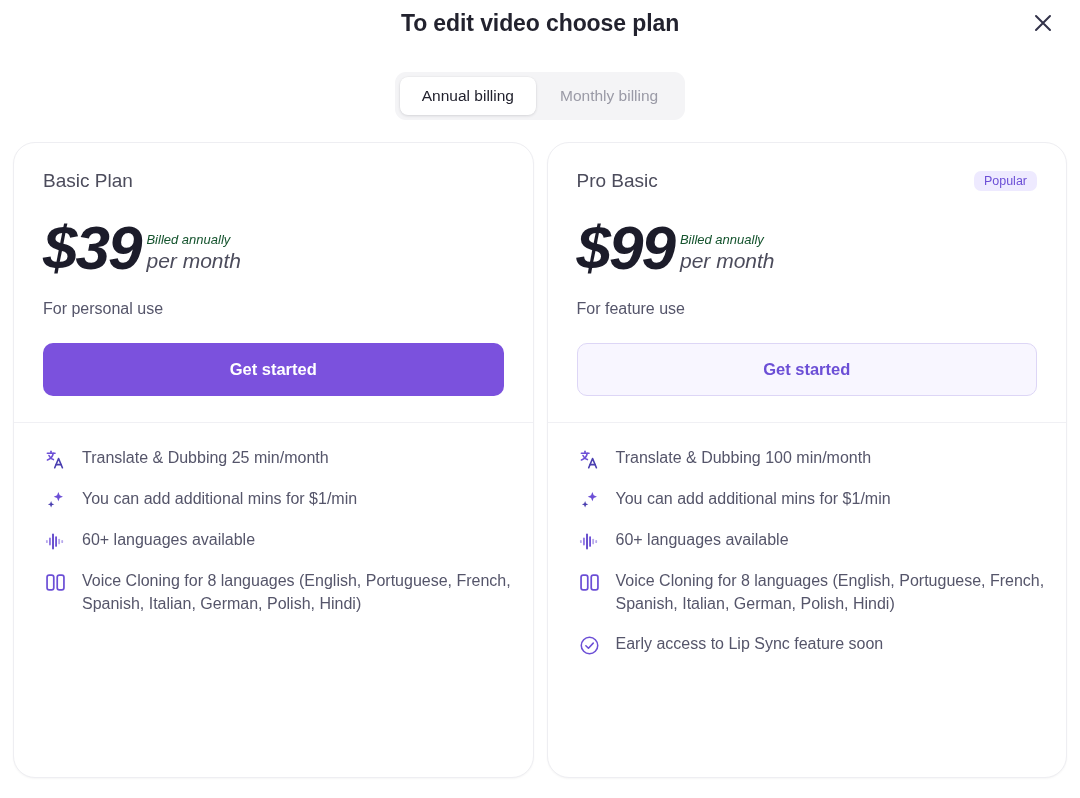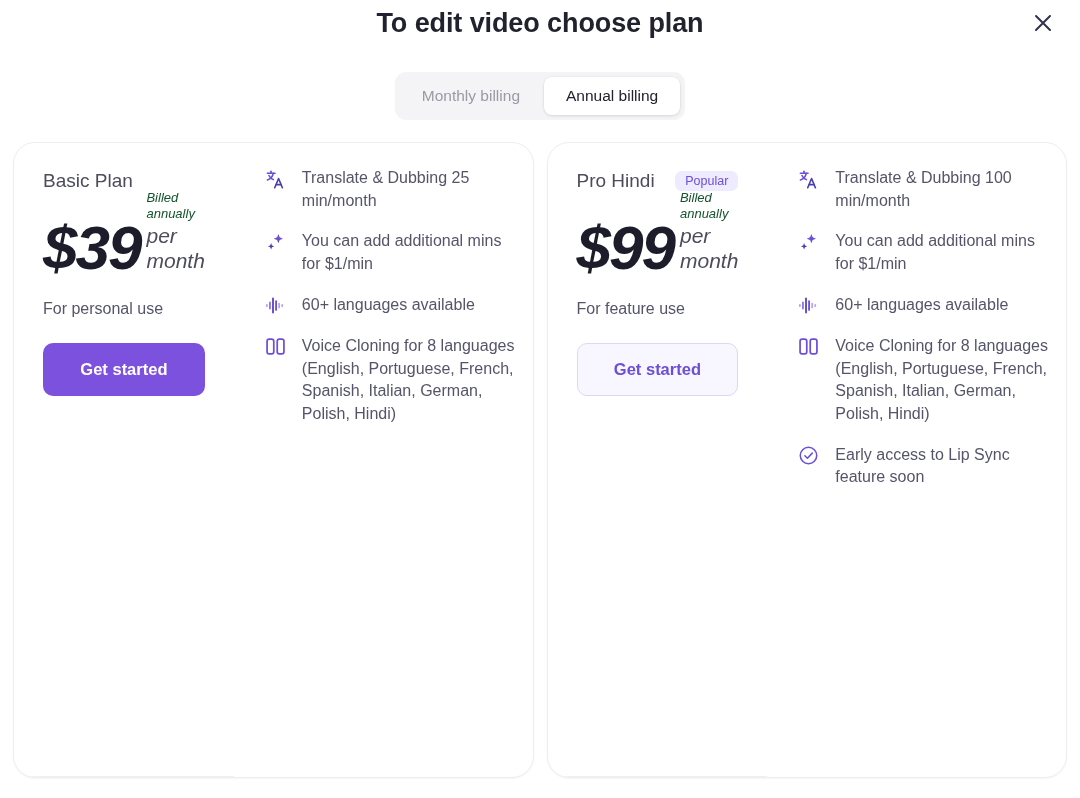--- a/index.html
+++ b/index.html
@@ -18,21 +18,21 @@
 
   
   .modal-header {
     position: relative;
     height: 46px;
     display: flex;
     align-items: center;
     justify-content: center;
   }
   .modal-title {
-    font-size: 27px;
+    font-size: 23px;
     font-weight: bold;
     color: #22222e;
     letter-spacing: -0.1px;
   }
   .close-btn {
     position: absolute;
     top: 8px;
     right: 22px;
     width: 30px;
     height: 30px;
@@ -81,21 +81,21 @@
     align-items: stretch;
   }
   .plan-card {
     flex: 1 1 0;
     background: #ffffff;
     border: 1px solid #eeeef2;
     border-radius: 22px;
     box-shadow: 0 1px 2px rgba(16,16,32,0.04);
     min-height: 634px;
     display: flex;
-    flex-direction: row;
+    flex-direction: column;
     overflow: hidden;
   }
   .plan-top {
     padding: 26px 29px 26px 29px;
     border-bottom: 1px solid #f0f0f4;
   }
   .plan-name-row {
     display: flex;
     align-items: center;
     justify-content: space-between;
@@ -206,22 +206,22 @@
     <span>
       <svg width="22" height="22" viewBox="0 0 22 22" fill="none">
         <path d="M4 4 L18 18 M18 4 L4 18" stroke="#33334a" stroke-width="2" stroke-linecap="round"></path>
       </svg>
     </span>
   </div>
 </div>
 
 <div class="billing-toggle-wrap">
   <div class="billing-toggle">
+    <div class="billing-opt active">Annual billing</div>
     <div class="billing-opt">Monthly billing</div>
-    <div class="billing-opt active">Annual billing</div>
   </div>
 </div>
 
 <div class="plans">
 
   <div class="plan-card">
     <div class="plan-top">
       <div class="plan-name-row">
         <div class="plan-name">Basic Plan</div>
       </div>
@@ -285,21 +285,21 @@
           </svg>
         </span>
         <span class="feature-text">Voice Cloning for 8 languages (English, Portuguese, French, Spanish, Italian, German, Polish, Hindi)</span>
       </div>
     </div>
   </div>
 
   <div class="plan-card">
     <div class="plan-top">
       <div class="plan-name-row">
-        <div class="plan-name">Pro Hindi</div>
+        <div class="plan-name">Pro Basic</div>
         <div class="badge">Popular</div>
       </div>
       <div class="price-row">
         <div class="price-amount">$99</div>
         <div class="price-side">
           <div class="price-billed">Billed annually</div>
           <div class="price-per">per month</div>
         </div>
       </div>
       <div class="plan-use">For feature use</div>

